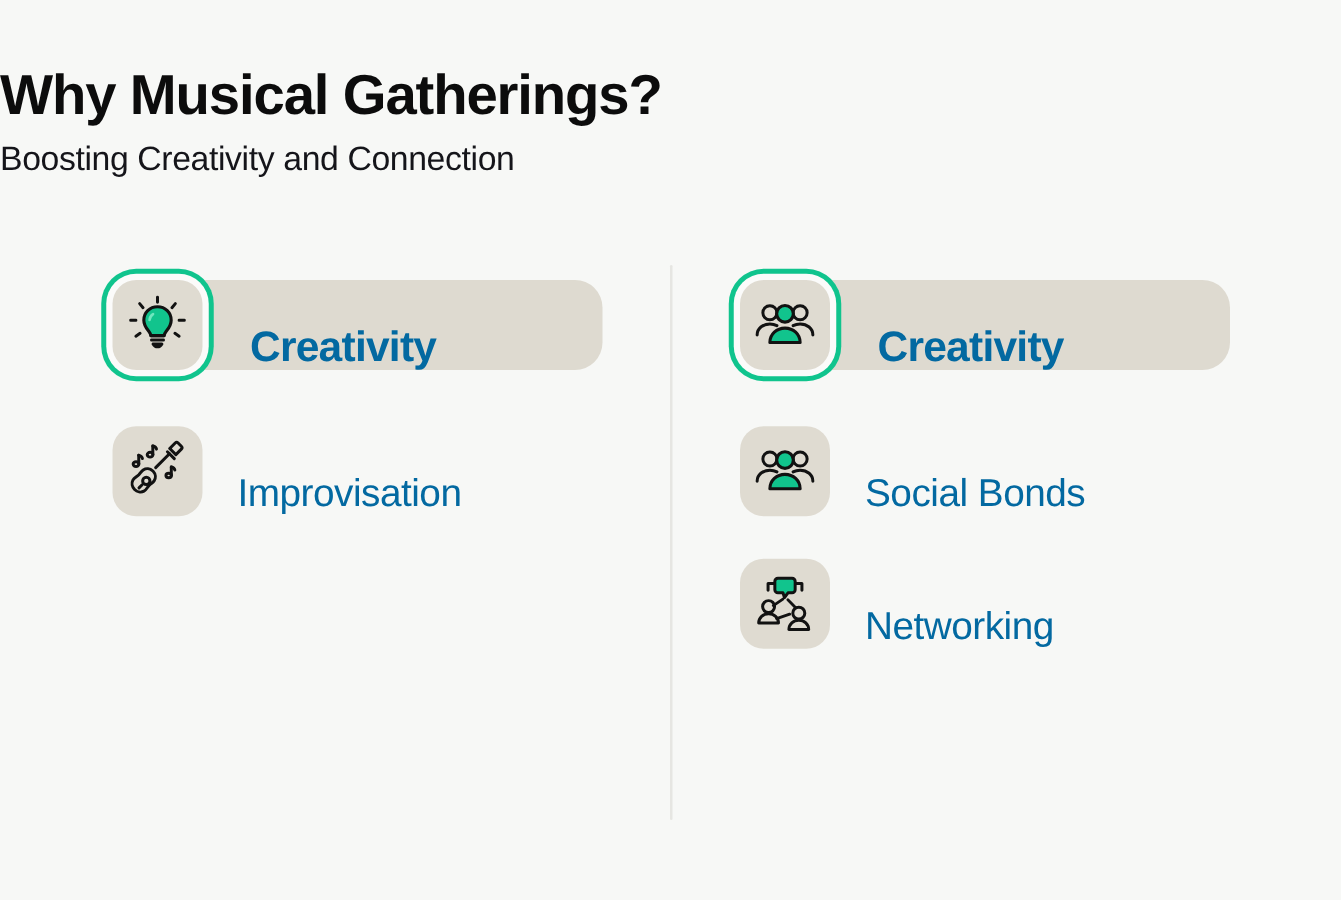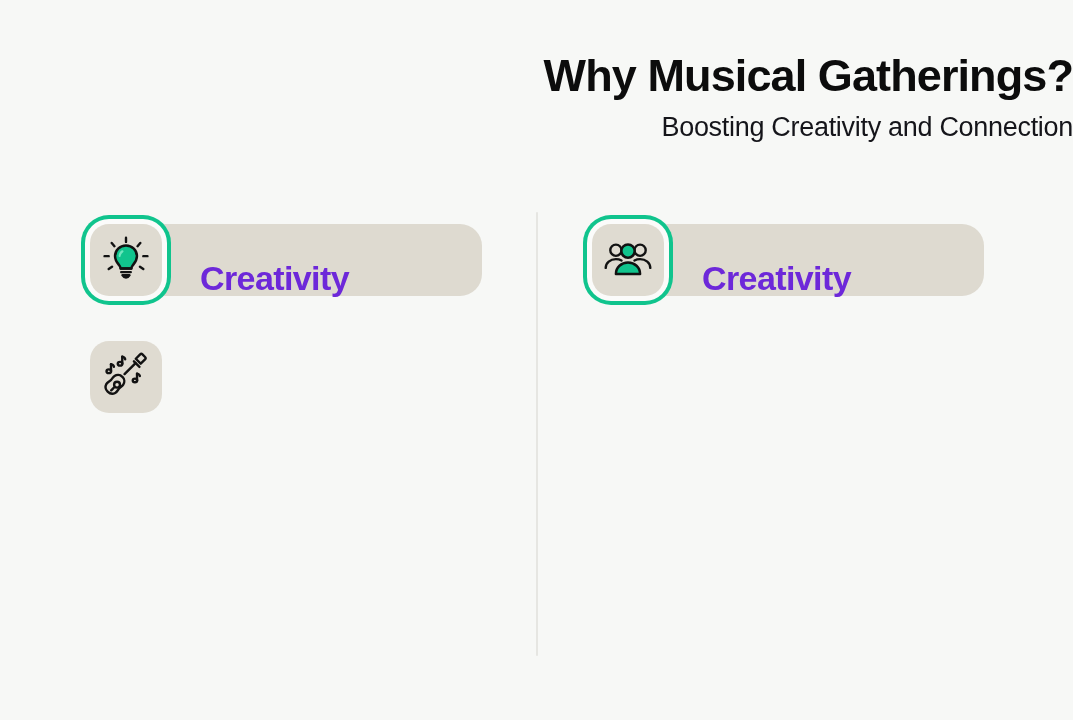--- a/index.html
+++ b/index.html
@@ -21,21 +21,21 @@
     position: absolute;
     inset: 0;
   }
 
   
   .header {
     position: absolute;
     top: 52px;
     left: 0;
     width: 100%;
-    text-align: right;
+    text-align: left;
   }
   .title {
     font-size: 45px;
     font-weight: 700;
     letter-spacing: -0.9px;
     color: #0C0C0C;
     line-height: 1.05;
     margin: 0;
   }
   .subtitle {
@@ -114,21 +114,21 @@
   .tile.selected {
     box-shadow:
       0 0 0 5px #FBFBFA,
       0 0 0 9px #10C48D;
   }
 
   .row-label {
     position: relative;
     z-index: 2;
     margin-left: 34px;
-    color: #6d28d9;
+    color: #0369a1;
     white-space: nowrap;
     margin-top: 36px;
   }
   .row.featured .row-label {
     font-size: 34px;
     font-weight: 700;
     letter-spacing: -0.6px;
     margin-left: 38px;
   }
   .row.secondary .row-label {
@@ -187,35 +187,68 @@
                   <path d="M20.4 4.6v6.4"></path>
                   <ellipse cx="18.3" cy="11.3" rx="2.2" ry="1.8"></ellipse>
                   <path d="M20.4 4.6c1.6.3 2.6 1.2 2.8 2.4"></path>
                   <path d="M34.6 20.8v6.2"></path>
                   <ellipse cx="32.6" cy="27.3" rx="2.1" ry="1.7"></ellipse>
                   <path d="M34.6 20.8c1.5.3 2.5 1.2 2.7 2.3"></path>
                 </g>
               </svg>
             </span>
           </div>
+          <span class="row-label">Improvisation</span>
         </div>
       </div>
     <div class="column right">
         <div class="row featured">
           <div class="pill"></div>
           <div class="tile selected">
             <span>
               <svg width="50" height="50" viewBox="0 0 48 48">
                 <circle cx="12.4" cy="14.6" r="5.4" stroke="#121212" fill="none" stroke-width="2.3" stroke-linecap="round" stroke-linejoin="round"></circle>
                 <circle cx="35.6" cy="14.6" r="5.4" stroke="#121212" fill="none" stroke-width="2.3" stroke-linecap="round" stroke-linejoin="round"></circle>
                 <path d="M2.6 31.6c0-5 4.4-8.4 9.8-8.4 2 0 3.9.5 5.4 1.3" stroke="#121212" fill="none" stroke-width="2.3" stroke-linecap="round" stroke-linejoin="round"></path>
                 <path d="M45.4 31.6c0-5-4.4-8.4-9.8-8.4-2 0-3.9.5-5.4 1.3" stroke="#121212" fill="none" stroke-width="2.3" stroke-linecap="round" stroke-linejoin="round"></path>
                 <circle cx="24" cy="15.4" r="6.4" fill="#11C48D" stroke="#121212" stroke-width="2.4"></circle>
                 <path d="M12.4 37.4c0-6.3 5.2-11 11.6-11s11.6 4.7 11.6 11z" fill="#11C48D" stroke="#121212" stroke-width="2.4" stroke-linejoin="round"></path>
               </svg>
             </span>
           </div>
           <span class="row-label">Creativity</span>
         </div>
+        <div class="row secondary">
+          <div class="tile">
+            <span>
+              <svg width="50" height="50" viewBox="0 0 48 48">
+                <circle cx="12.4" cy="14.6" r="5.4" stroke="#121212" fill="none" stroke-width="2.3" stroke-linecap="round" stroke-linejoin="round"></circle>
+                <circle cx="35.6" cy="14.6" r="5.4" stroke="#121212" fill="none" stroke-width="2.3" stroke-linecap="round" stroke-linejoin="round"></circle>
+                <path d="M2.6 31.6c0-5 4.4-8.4 9.8-8.4 2 0 3.9.5 5.4 1.3" stroke="#121212" fill="none" stroke-width="2.3" stroke-linecap="round" stroke-linejoin="round"></path>
+                <path d="M45.4 31.6c0-5-4.4-8.4-9.8-8.4-2 0-3.9.5-5.4 1.3" stroke="#121212" fill="none" stroke-width="2.3" stroke-linecap="round" stroke-linejoin="round"></path>
+                <circle cx="24" cy="15.4" r="6.4" fill="#11C48D" stroke="#121212" stroke-width="2.4"></circle>
+                <path d="M12.4 37.4c0-6.3 5.2-11 11.6-11s11.6 4.7 11.6 11z" fill="#11C48D" stroke="#121212" stroke-width="2.4" stroke-linejoin="round"></path>
+              </svg>
+            </span>
+          </div>
+          <span class="row-label">Social Bonds</span>
+        </div>
+        <div class="row secondary">
+          <div class="tile">
+            <span>
+              <svg width="50" height="50" viewBox="0 0 48 48">
+                <path d="M16.2 8.4H11v5.2" stroke="#121212" fill="none" stroke-width="2.3" stroke-linecap="round" stroke-linejoin="round"></path>
+                <path d="M31.8 8.4H37v5.2" stroke="#121212" fill="none" stroke-width="2.3" stroke-linecap="round" stroke-linejoin="round"></path>
+                <path d="M18.6 4.4h10.8c1.3 0 2.4 1.1 2.4 2.4v6.4c0 1.3-1.1 2.4-2.4 2.4h-3.1l-2.7 3.6-1.2-3.6h-3.8c-1.3 0-2.4-1.1-2.4-2.4V6.8c0-1.3 1.1-2.4 2.4-2.4z" fill="#11C48D" stroke="#121212" stroke-width="2.3" stroke-linejoin="round"></path>
+                <circle cx="11.4" cy="26.2" r="4.6" stroke="#121212" fill="none" stroke-width="2.3" stroke-linecap="round" stroke-linejoin="round"></circle>
+                <path d="M3.8 38.8c0-4.2 3.4-7.2 7.6-7.2s7.6 3 7.6 7.2z" stroke="#121212" fill="none" stroke-width="2.3" stroke-linecap="round" stroke-linejoin="round"></path>
+                <circle cx="34.6" cy="31.2" r="4.6" stroke="#121212" fill="none" stroke-width="2.3" stroke-linecap="round" stroke-linejoin="round"></circle>
+                <path d="M27 43.8c0-4.2 3.4-7.2 7.6-7.2s7.6 3 7.6 7.2z" stroke="#121212" fill="none" stroke-width="2.3" stroke-linecap="round" stroke-linejoin="round"></path>
+                <path d="M22.4 20.4l-7.4 5M26.2 21l6 6M17.6 35.4l10-3.4" stroke="#121212" stroke-width="2.2" stroke-linecap="round" fill="none"></path>
+              </svg>
+            </span>
+          </div>
+          <span class="row-label">Networking</span>
+        </div>
       </div>
   </div>
 
 </div>
 
 </body></html>

